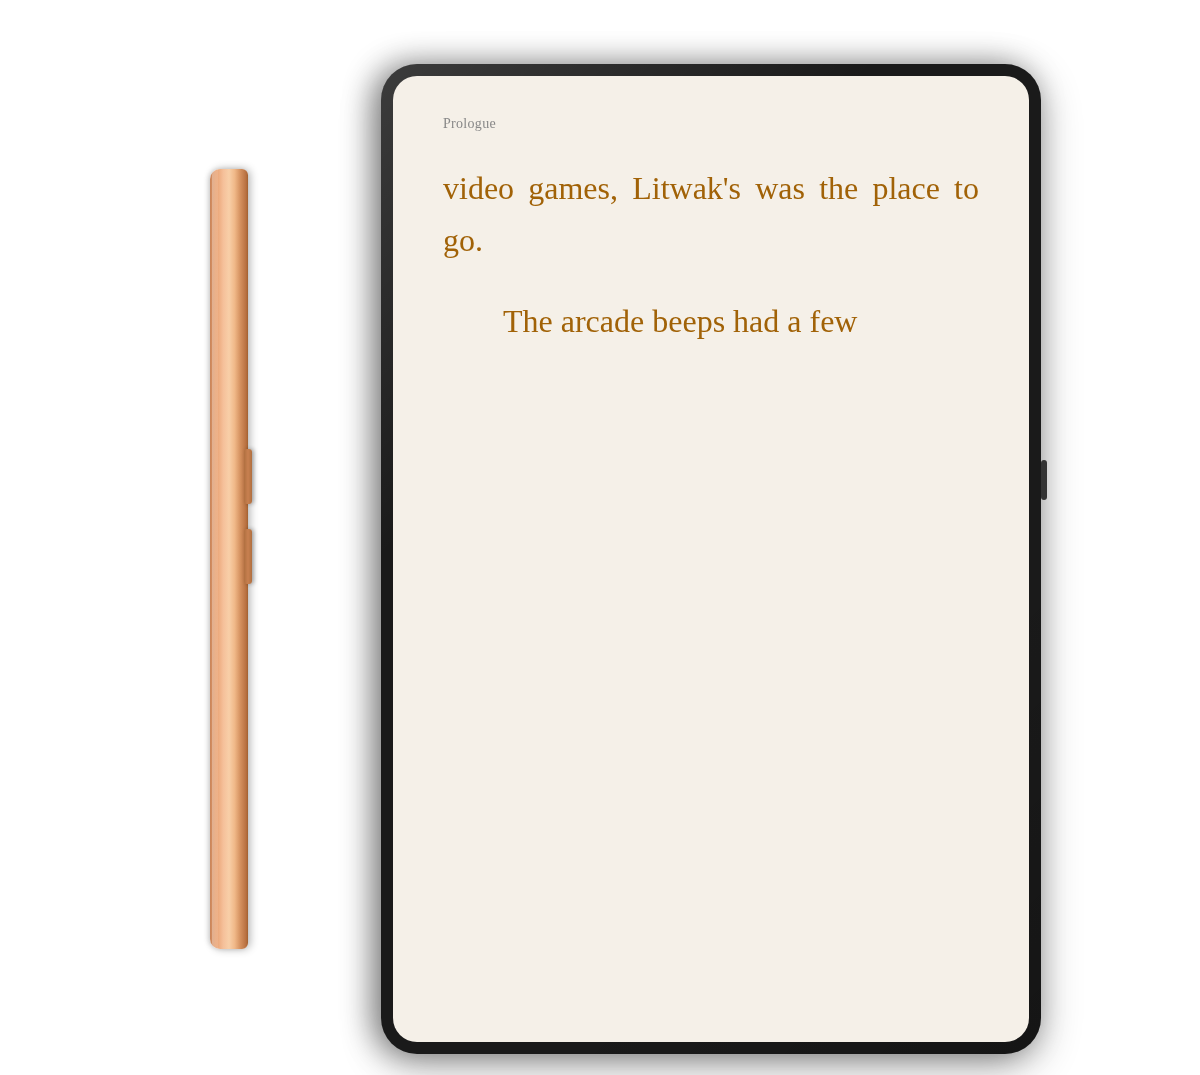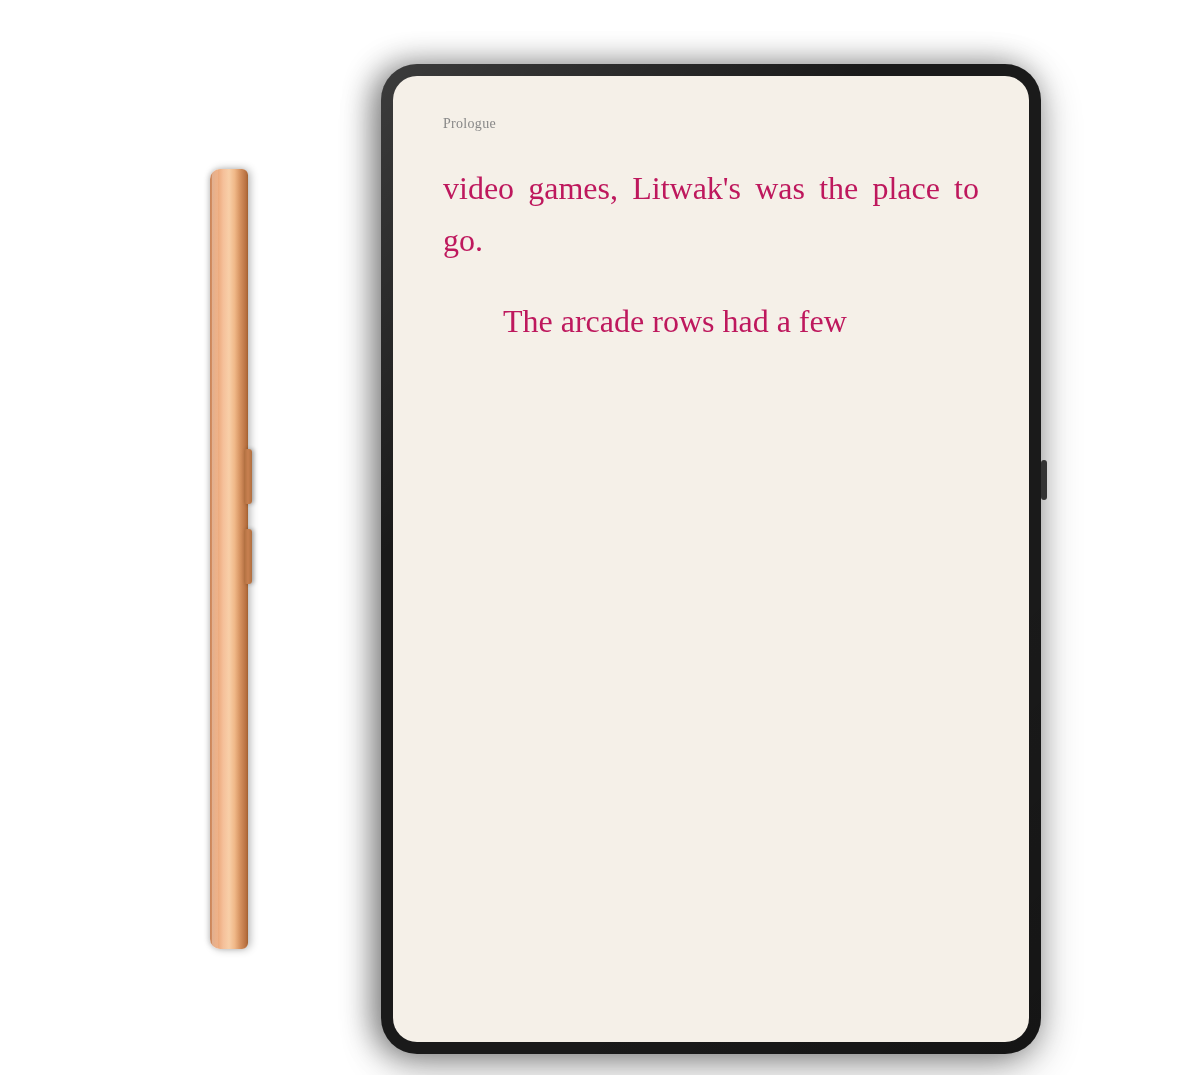--- a/index.html
+++ b/index.html
@@ -168,21 +168,21 @@
       color: #888;
       margin-bottom: 30px;
       font-weight: normal;
       letter-spacing: 0.3px;
     }
 
     .book-text {
       font-family: Georgia, 'Times New Roman', serif;
       font-size: 32px;
       line-height: 1.65;
-      color: #be185d;
+      color: #a16207;
       text-align: justify;
       hyphens: auto;
     }
 
     .book-text p {
       margin-bottom: 0;
     }
 
     .book-text .paragraph-indent {
       text-indent: 60px;
@@ -221,21 +221,21 @@
         <div class="chapter-label">Prologue</div>
 
         <div class="book-text">
 
           <p class="text-first-para">
             <span>video games, Litwak's was the place to go.</span>
           </p>
 
 
           <p class="paragraph-indent" style="margin-top:28px;">
-            <span>The arcade rows had a few</span>
+            <span>The arcade beeps had a few</span>
           </p>
 
         </div>
 
       </div>
     </div>
   </div>
 
 </div>
 

